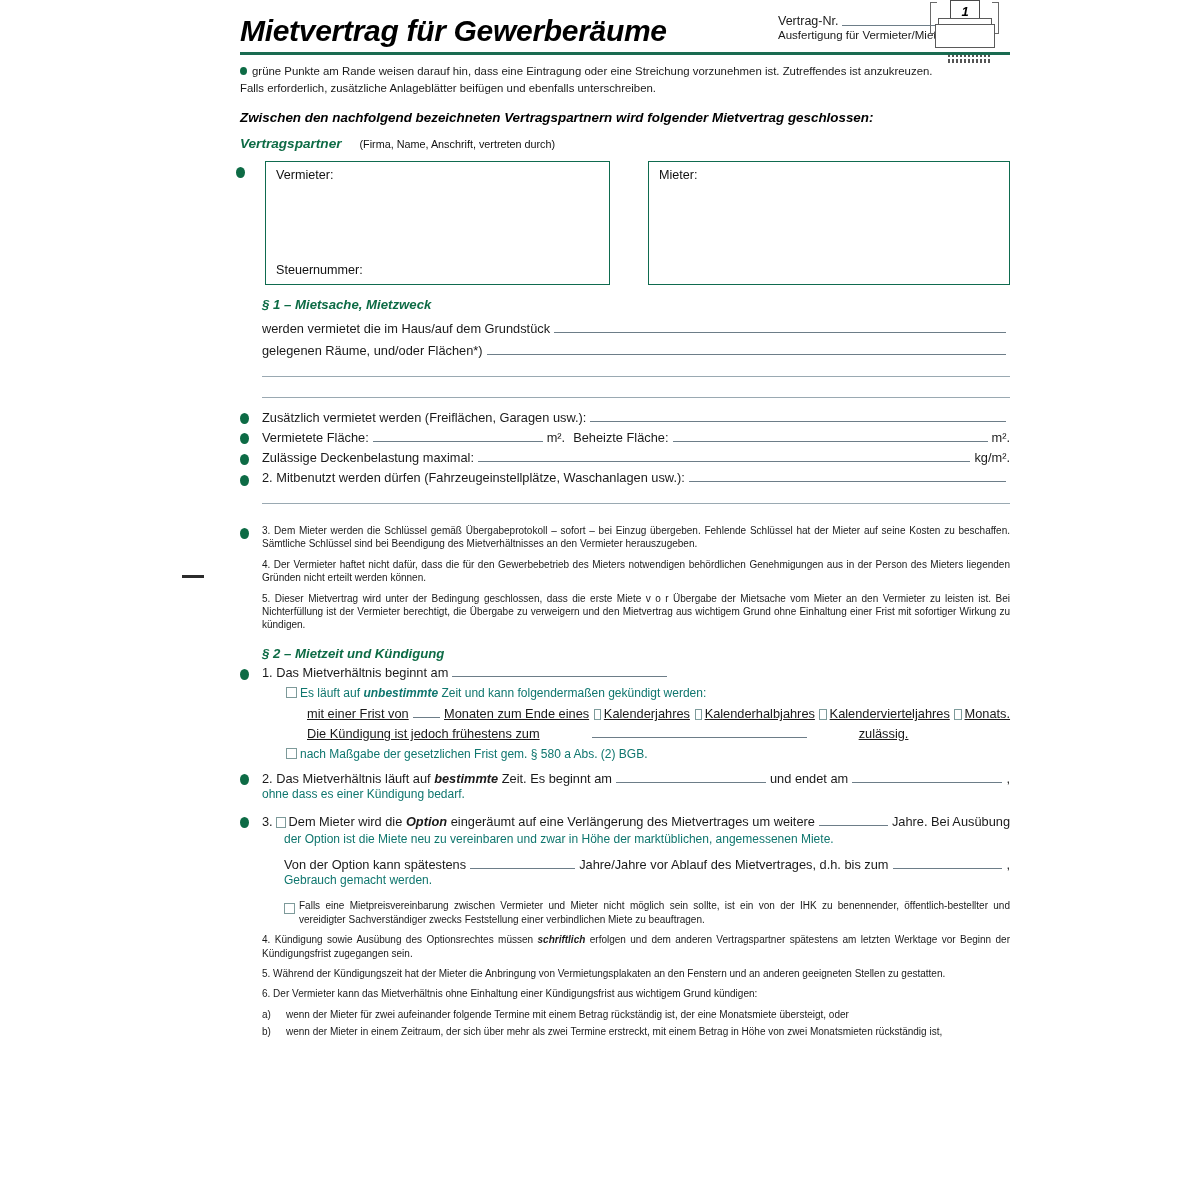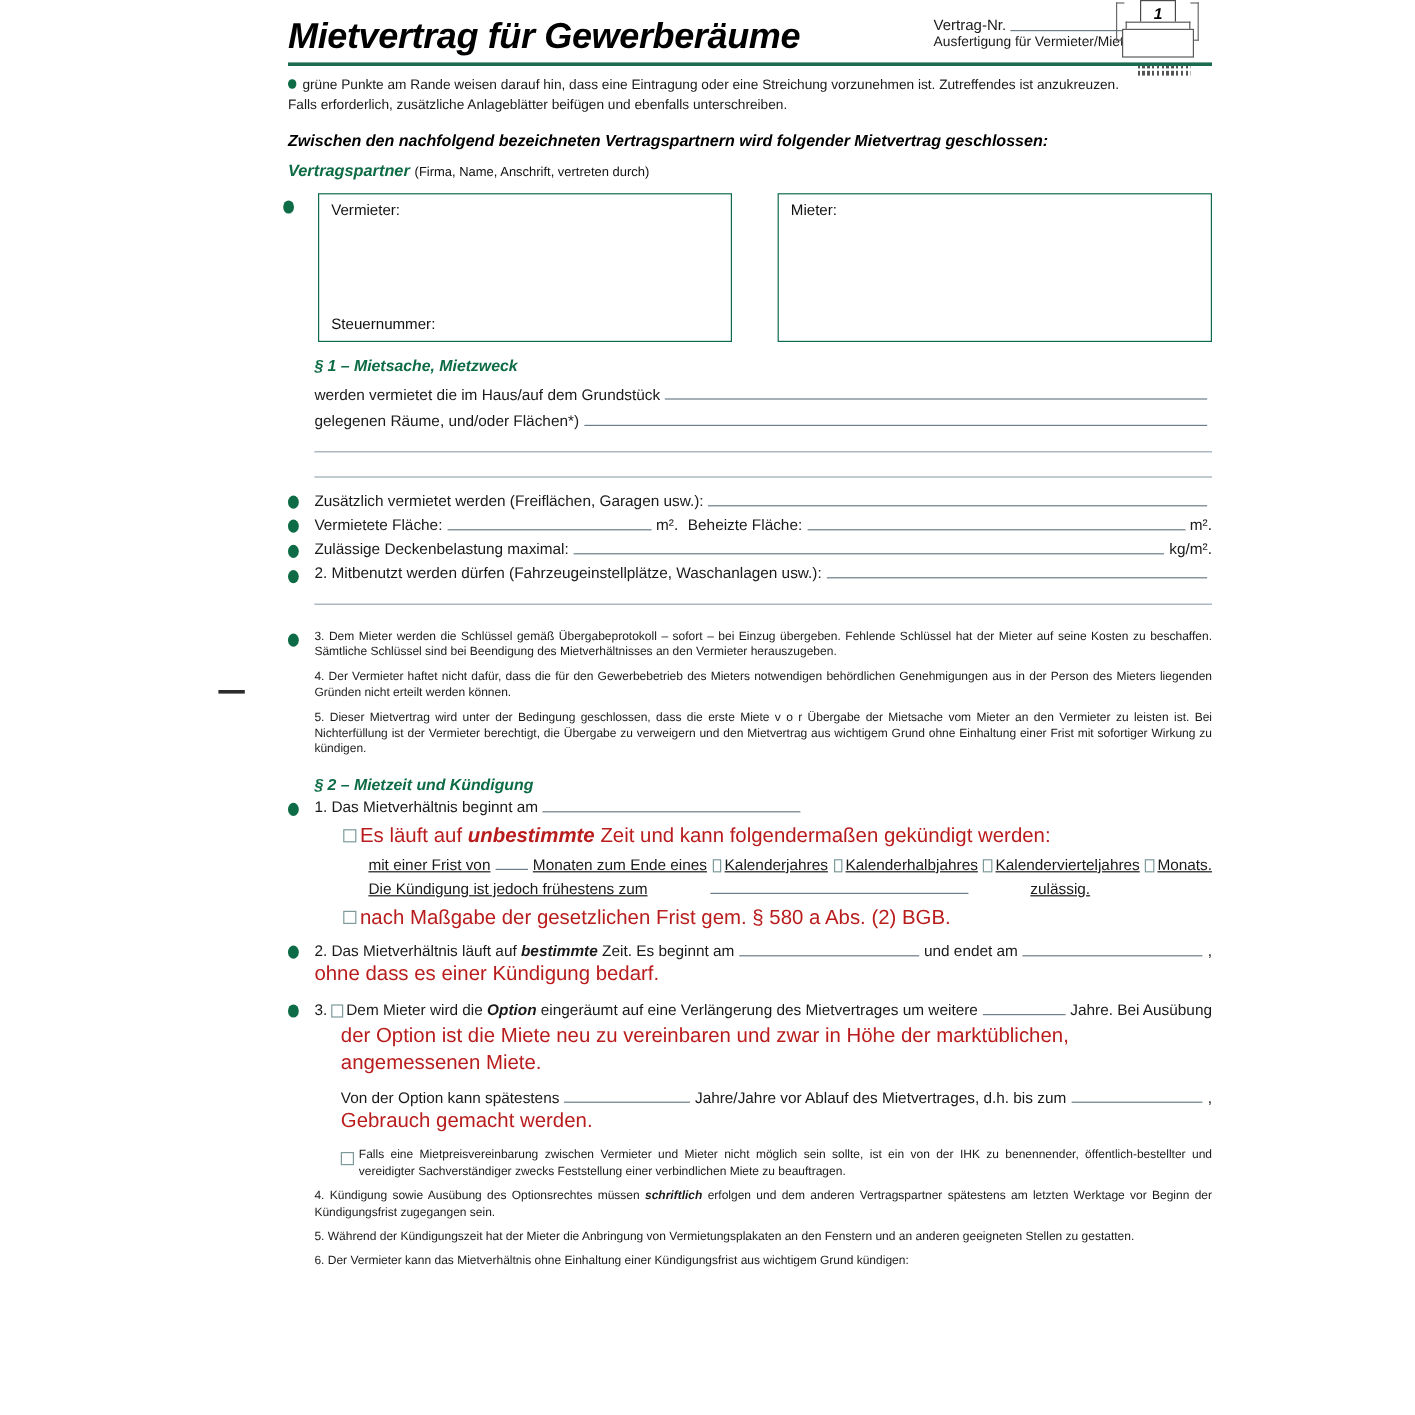--- a/index.html
+++ b/index.html
@@ -62,39 +62,39 @@
   .note{font-size:11.4px;line-height:1.45;margin-top:5px;}
   .note .dotinline{
     display:inline-block;width:7px;height:8px;border-radius:50%;
     background:#0d6b45;margin-right:5px;vertical-align:middle;position:relative;top:-1px;
   }
 
   
   .intro{font-size:13.4px;font-weight:bold;font-style:italic;color:#000;margin-top:14px;}
   .vp{margin-top:9px;}
   .vp .vpname{font-size:13.6px;font-weight:bold;font-style:italic;color:#0d6b45;}
-  .vp .vpsub{font-size:10.8px;color:#111;margin-left:4px;}
+  .vp .vpsub{font-size:10.8px;color:#111;margin-left:18px;}
 
   .boxrow{position:relative;margin-top:9px;height:124px;}
   .pbox{position:absolute;top:0;height:124px;border:1.6px solid #0f6b4f;box-sizing:border-box;}
   .pbox.left{left:25px;width:345px;}
   .pbox.right{left:408px;width:362px;}
   .pbox .lbl{position:absolute;left:10px;top:6px;font-size:12.6px;color:#111;}
   .pbox .lbl2{position:absolute;left:10px;bottom:7px;font-size:12.6px;color:#111;}
 
   
   .sect{font-size:13.2px;font-weight:bold;font-style:italic;color:#0d6b45;}
 
   
   .dot{
     position:absolute;left:-37px;width:9px;height:11px;border-radius:50%;
     background:#0d6b45;
   }
 
-  .line{font-size:17px;line-height:1.36;color:#b91c1c;position:relative;}
+  .line{font-size:12px;line-height:1.36;color:#0f766e;position:relative;}
   .ital{font-style:italic;font-weight:bold;}
   .small{font-size:10.6px;color:#111;}
 
   
   .rule{display:inline-block;border-bottom:1px solid #6d7d88;vertical-align:baseline;height:0.85em;}
   .ruleFull{display:block;border-bottom:1px solid #9aa9b2;height:1px;}
 
   .para{font-size:10px;line-height:1.34;text-align:justify;margin-top:7px;}
   .para.tight{margin-top:4px;}
 

